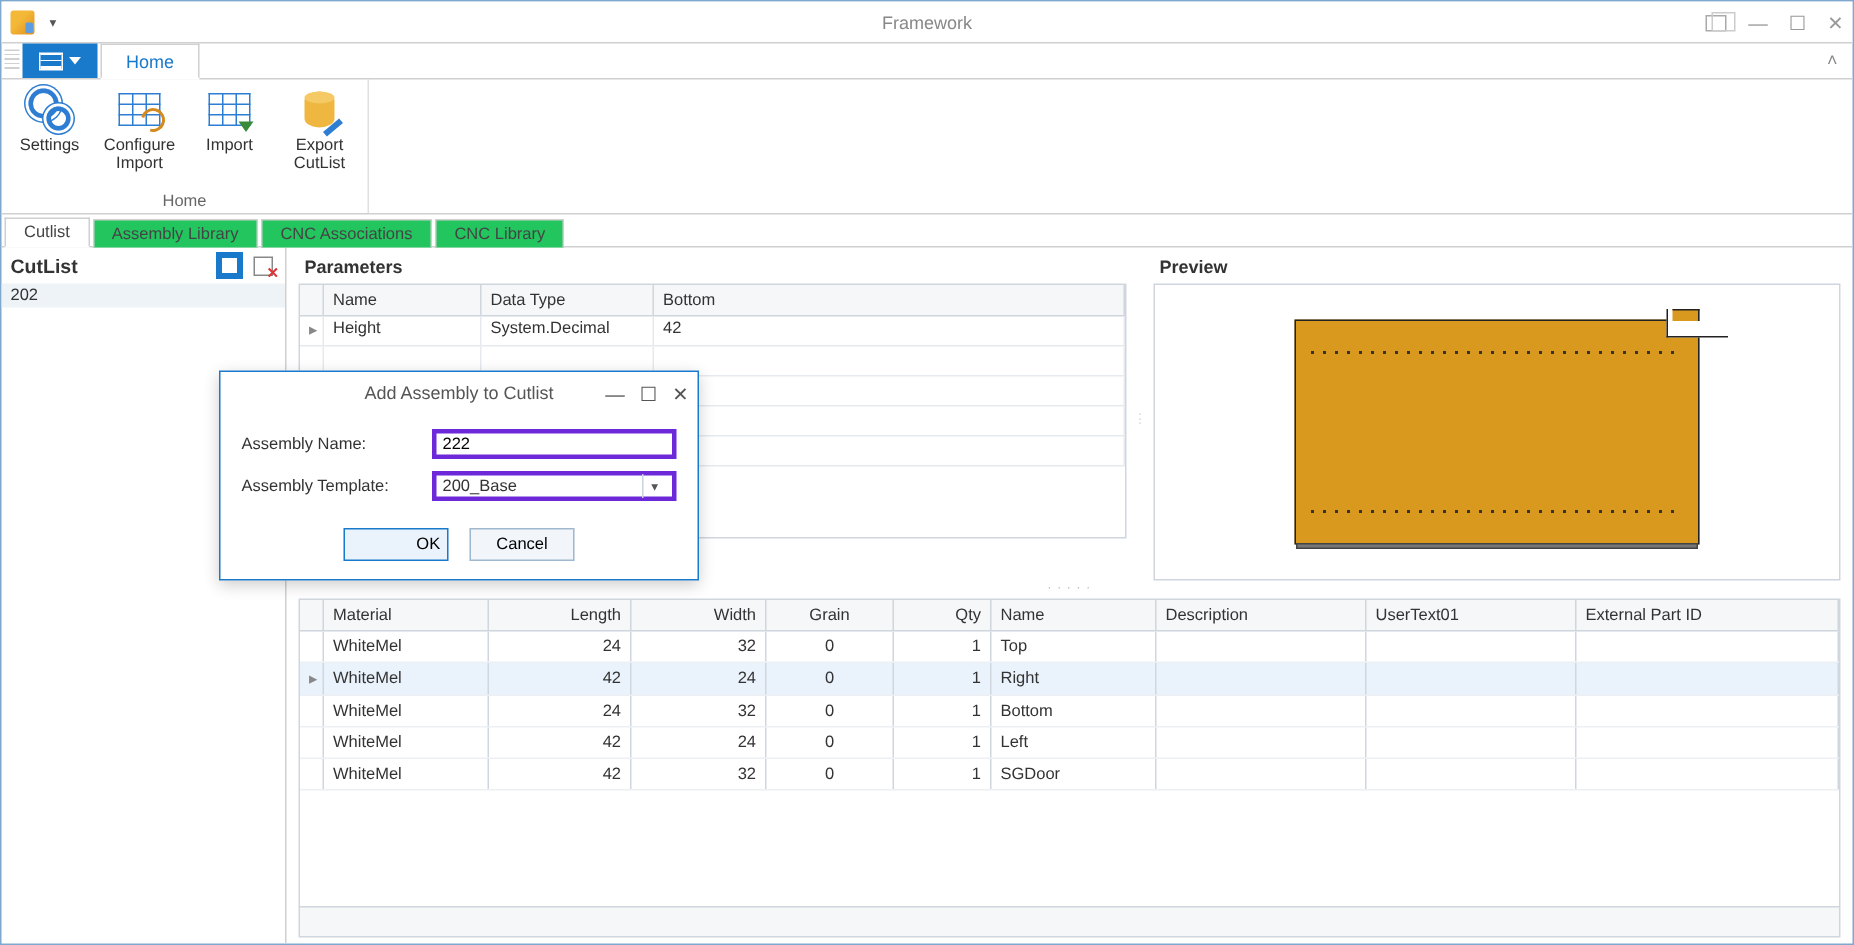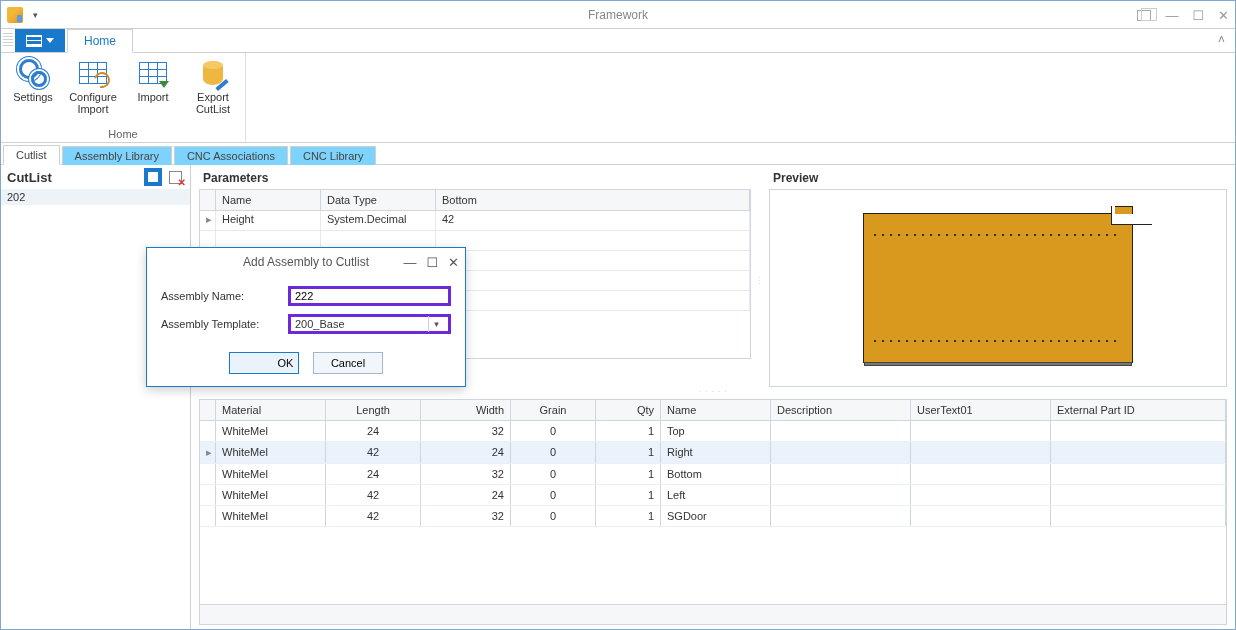--- a/index.html
+++ b/index.html
@@ -48,21 +48,21 @@
   linear-gradient(#2d7dd2,#2d7dd2) 18px 0/1px 100% no-repeat,
   linear-gradient(#2d7dd2,#2d7dd2) 27px 0/1px 100% no-repeat; position: relative; }
 .ic-grid.wrench::after{content:"";position:absolute;right:-3px;bottom:-4px;width:12px;height:12px;border:2px solid #d58a1e;border-radius:50%;border-left-color:transparent;transform:rotate(-30deg);}
 .ic-grid.arrow::after{content:"";position:absolute;right:-2px;bottom:-4px;width:0;height:0;border-left:5px solid transparent;border-right:5px solid transparent;border-top:7px solid #3a8a3a;}
 .ic-cyl { width: 20px; height: 24px; background: #f0b740; border-radius: 50%/25%; position: relative; }
 .ic-cyl::before{content:"";position:absolute;left:0;right:0;top:0;height:8px;border-radius:50%;background:#f5c963;}
 .ic-cyl::after{content:"";position:absolute;right:-6px;bottom:-2px;width:14px;height:4px;background:#2d7dd2;transform:rotate(-40deg);}
 
 
 .tabs2 { height: 22px; display: flex; border-bottom: 1px solid #d0d0d0; padding-left: 2px; align-items: flex-end; }
-.tab2 { padding: 3px 12px; border: 1px solid #d0d0d0; border-bottom: none; margin-right: 2px; background: #7dd3fc; color: #444; font-size: 11px; position: relative; top: 1px; }
+.tab2 { padding: 3px 12px; border: 1px solid #d0d0d0; border-bottom: none; margin-right: 2px; background: #22c55e; color: #444; font-size: 11px; position: relative; top: 1px; }
 .tab2.active { background: #fff; border-bottom: 1px solid #fff; top: 1px; }
 
 
 .ws { display: flex; height: calc(100% - 28px - 24px - 90px - 22px); }
 .sidebar { width: 190px; border-right: 1px solid #d0d0d0; display: flex; flex-direction: column; }
 .side-head { height: 24px; display: flex; align-items: center; padding: 0 6px; font-weight: bold; font-size: 13px; justify-content: space-between; }
 .side-head .tools { display: flex; gap: 4px; }
 .tool { width: 18px; height: 18px; display: flex; align-items: center; justify-content: center; font-size: 11px; }
 .tool.add { background: #1979ca; color: #fff; position: relative; }
 .tool.add::before{content:"";width:10px;height:10px;background:#fff;}
@@ -97,21 +97,21 @@
 .hsplit { height: 8px; display:flex; align-items:center; justify-content:center; color:#bbb; font-size:8px; letter-spacing:1px;}
 .vdots { width: 6px; align-self: center; color:#bbb; font-size:7px; line-height:3px; text-align:center;}
 .vdots-outer { position:absolute; left:-3px; top:200px; color:#bbb; font-size:7px; line-height:3px;}
 
 .parts-grid-wrap { border: 1px solid #cfd6dd; margin-top: 4px; flex: 1; overflow: hidden; display:flex; flex-direction:column;}
 .pg2-head { display: flex; background: #f5f7f9; border-bottom: 1px solid #cfd6dd; }
 .pg2-head > div, .pg2-row > div { padding: 4px 6px; border-right: 1px solid #cfd6dd; font-size: 11px; overflow:hidden; white-space:nowrap;}
 .pg2-row { display: flex; border-bottom: 1px solid #eceff3; }
 .pg2-row.sel { background: #eaf2fb; }
 .rs { width: 16px; flex: none; text-align:center; color:#888;}
-.cm {width:110px; flex:none;} .cl{width:95px; flex:none; text-align:center;} .cw{width:90px; flex:none; text-align:right;} .cg{width:85px;flex:none;text-align:center;} .cq{width:65px;flex:none;text-align:right;} .cn{width:110px;flex:none;} .cd{width:140px;flex:none;} .cu{width:140px;flex:none;} .ce{flex:1;}
+.cm {width:110px; flex:none;} .cl{width:95px; flex:none; text-align:right;} .cw{width:90px; flex:none; text-align:right;} .cg{width:85px;flex:none;text-align:center;} .cq{width:65px;flex:none;text-align:right;} .cn{width:110px;flex:none;} .cd{width:140px;flex:none;} .cu{width:140px;flex:none;} .ce{flex:1;}
 .pg2-body{flex:1; overflow:auto;}
 .pg2-foot{height:20px;background:#f5f7f9;border-top:1px solid #cfd6dd;}
 
 
 .dialog { position: absolute; left: 145px; top: 246px; width: 320px; background: #fff; border: 1px solid #1979ca; box-shadow: 0 3px 10px rgba(0,0,0,0.2); z-index: 100; }
 .dlg-title { height: 28px; display: flex; align-items: center; justify-content: center; position: relative; color: #555; font-size: 12px; }
 .dlg-ctrls { position: absolute; right: 6px; display: flex; gap: 10px; font-size: 13px; color: #555; }
 .dlg-body { padding: 10px 14px 4px; }
 .fld { display: flex; align-items: center; margin-bottom: 8px; }
 .fld label { width: 112px; font-size: 11px; }

